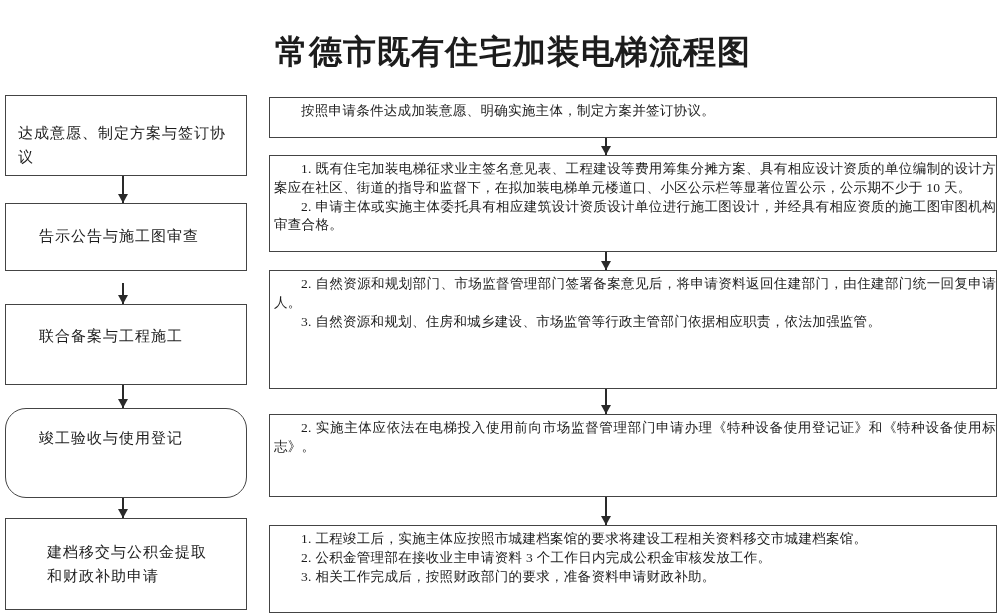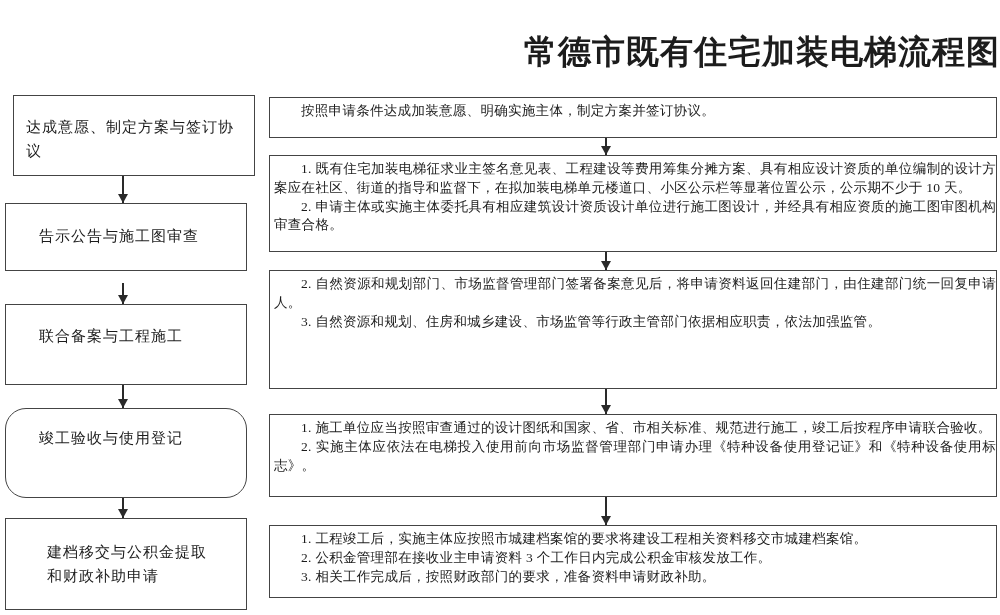--- a/index.html
+++ b/index.html
@@ -12,21 +12,21 @@
   body{
     width:1000px;height:615px;position:relative;overflow:hidden;
     background:var(--bg-color);
     font-family:"Liberation Serif","DejaVu Serif",serif;
     color:var(--text-color);
   }
   .page{position:absolute;inset:0;}
   .page-title{
     position:absolute;top:30px;left:0;width:1000px;
     padding-left:26px;
-    text-align:right;
+    text-align:center;
     font-size:33px;font-weight:bold;letter-spacing:1px;
     white-space:nowrap;
   }
   .step-box{
     position:absolute;
     background:#fff;
     border:1.5px solid var(--border-color);
     font-size:15px;letter-spacing:1px;line-height:24px;
     overflow:hidden;
   }
@@ -57,21 +57,21 @@
     border-top:9px solid #2a2a2a;
     border-bottom:none;
   }
 </style>
 </head>
 <body>
 
 <div class="page">
   <div class="page-title">常德市既有住宅加装电梯流程图</div>
   <div>
-      <div class="step-box" style="left: 13px; top: 95px; width: 242px; height: 81px; padding: 19px 8px 0px 12px;">
+      <div class="step-box" style="left: 5px; top: 95px; width: 242px; height: 81px; padding: 25px 8px 0px 12px;">
         <div class="step-label">达成意愿、制定方案与签订协议</div>
       </div>
       <div class="v-arrow" style="left: 122px; top: 176px; height: 27px;">
         <div class="arrow-head"></div>
       </div>
       <div class="step-box" style="left: 5px; top: 203px; width: 242px; height: 68px; padding: 20px 0 0px 33px;">
         <div class="step-label">告示公告与施工图审查</div>
       </div>
       <div class="v-arrow" style="left: 122px; top: 283px; height: 21px;">
         <div class="arrow-head"></div>
@@ -108,25 +108,24 @@
         <div class="arrow-head"></div>
       </div>
       <div class="detail-box" style="left: 269px; top: 270px; width: 728px; height: 119px;">
         <p>2. 自然资源和规划部门、市场监督管理部门签署备案意见后，将申请资料返回住建部门，由住建部门统一回复申请人。</p>
         <p>3. 自然资源和规划、住房和城乡建设、市场监管等行政主管部门依据相应职责，依法加强监管。</p>
       </div>
       <div class="v-arrow" style="left: 605px; top: 389px; height: 25px;">
         <div class="arrow-head"></div>
       </div>
       <div class="detail-box" style="left: 269px; top: 414px; width: 728px; height: 83px;">
-        <p>1. 施工单位应当按照审查通过的设计图纸和国家、省、市相关标准、规范进行施工，竣工后按程序申请联合验收。</p>
         <p>2. 实施主体应依法在电梯投入使用前向市场监督管理部门申请办理《特种设备使用登记证》和《特种设备使用标志》。</p>
       </div>
       <div class="v-arrow" style="left: 605px; top: 497px; height: 28px;">
         <div class="arrow-head"></div>
       </div>
-      <div class="detail-box" style="left: 269px; top: 525px; width: 728px; height: 73px;">
+      <div class="detail-box" style="left: 269px; top: 525px; width: 728px; height: 88px;">
         <p>1. 工程竣工后，实施主体应按照市城建档案馆的要求将建设工程相关资料移交市城建档案馆。</p>
         <p>2. 公积金管理部在接收业主申请资料 3 个工作日内完成公积金审核发放工作。</p>
         <p>3. 相关工作完成后，按照财政部门的要求，准备资料申请财政补助。</p>
       </div>
     </div>
 </div>
 
 </body></html>

